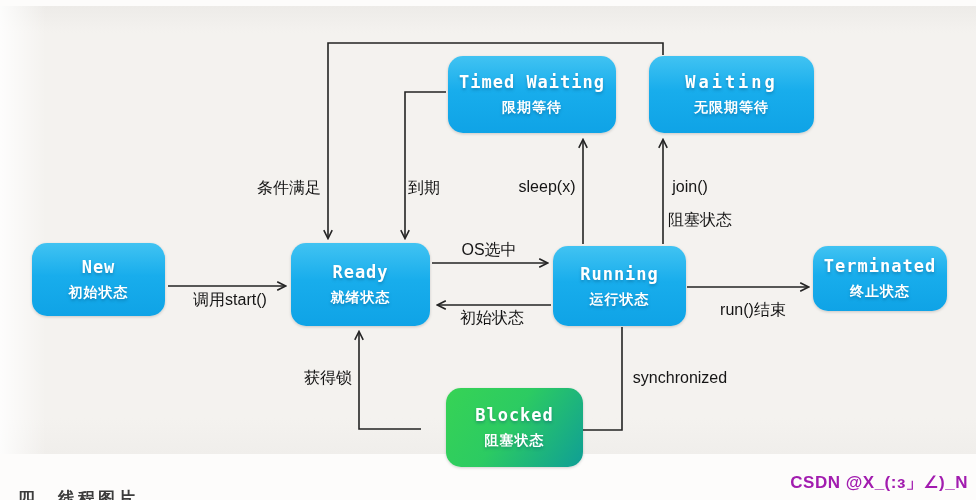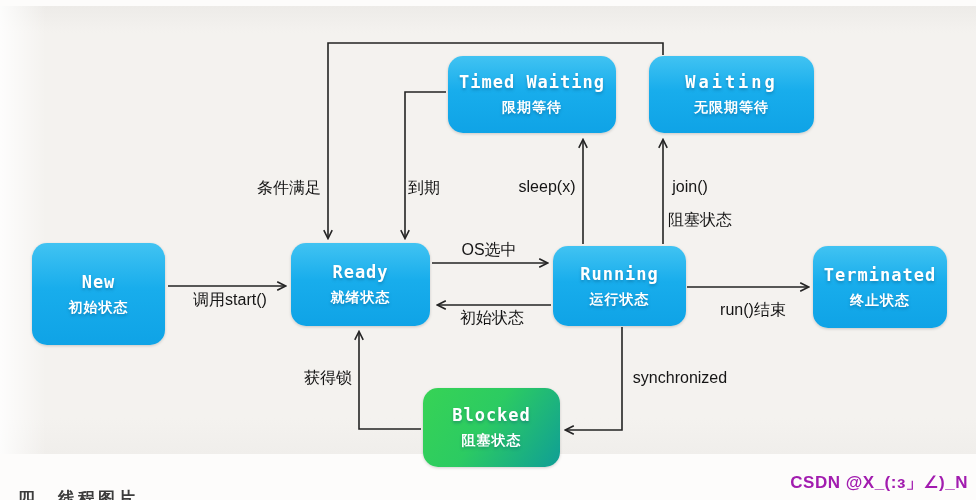--- a/index.html
+++ b/index.html
@@ -23,21 +23,21 @@
 
   .node{
     position:absolute;
     border-radius:15px;
     display:flex;flex-direction:column;align-items:center;justify-content:center;
     gap:7px;
     color:#ffffff;
     box-shadow:0 1px 3px rgba(0,0,0,.18);
   }
   .node.blue{background:linear-gradient(180deg,#41c3f2 0%,#18adec 45%,#0fa3e6 100%);}
-  .node.green{background:linear-gradient(125deg,#37d355 0%,#2ccb62 45%,#0f9e96 100%);}
+  .node.green{background:linear-gradient(125deg,#37d355 0%,#2ccb62 45%,#0f9e96 100%);margin-left:23px;}
   .node-en{
     font-family:"DejaVu Sans Mono","Liberation Mono",monospace;
     font-weight:bold;font-size:17px;letter-spacing:1px;
     text-shadow:0 2px 3px rgba(0,70,110,.35);
     white-space:nowrap;
   }
   .node-zh{
     font-weight:bold;font-size:14px;letter-spacing:1px;
     text-shadow:0 2px 3px rgba(0,70,110,.35);
     white-space:nowrap;
@@ -73,36 +73,36 @@
     <polyline class="edge" points="551,305 438,305" marker-end="url(#arw)"></polyline>
     <polyline class="edge" points="687,287 808,287" marker-end="url(#arw)"></polyline>
     <polyline class="edge" points="583,244 583,140" marker-end="url(#arw)"></polyline>
     <polyline class="edge" points="663,244 663,140" marker-end="url(#arw)"></polyline>
     <polyline class="edge" points="663,55 663,43 328,43 328,238" marker-end="url(#arw)"></polyline>
     <polyline class="edge" points="446,92 405,92 405,238" marker-end="url(#arw)"></polyline>
     <polyline class="edge" points="622,327 622,430 566,430" marker-end="url(#arw)"></polyline>
     <polyline class="edge" points="421,429 359,429 359,332" marker-end="url(#arw)"></polyline>
   </svg>
 
-  <div class="node blue" style="left:32px;top:243px;width:133px;height:102px">
+  <div class="node blue" style="left:32px;top:243px;width:133px;height:73px">
     <div class="node-en">New</div>
     <div class="node-zh">初始状态</div>
   </div>
 
   <div class="node blue" style="left:291px;top:243px;width:139px;height:83px">
     <div class="node-en">Ready</div>
     <div class="node-zh">就绪状态</div>
   </div>
 
   <div class="node blue" style="left:553px;top:246px;width:133px;height:80px">
     <div class="node-en">Running</div>
     <div class="node-zh">运行状态</div>
   </div>
 
-  <div class="node blue" style="left:813px;top:246px;width:134px;height:82px">
+  <div class="node blue" style="left:813px;top:246px;width:134px;height:65px">
     <div class="node-en">Terminated</div>
     <div class="node-zh">终止状态</div>
   </div>
 
   <div class="node blue" style="left:448px;top:56px;width:168px;height:77px">
     <div class="node-en">Timed Waiting</div>
     <div class="node-zh">限期等待</div>
   </div>
 
   <div class="node blue" style="left:649px;top:56px;width:165px;height:77px">

